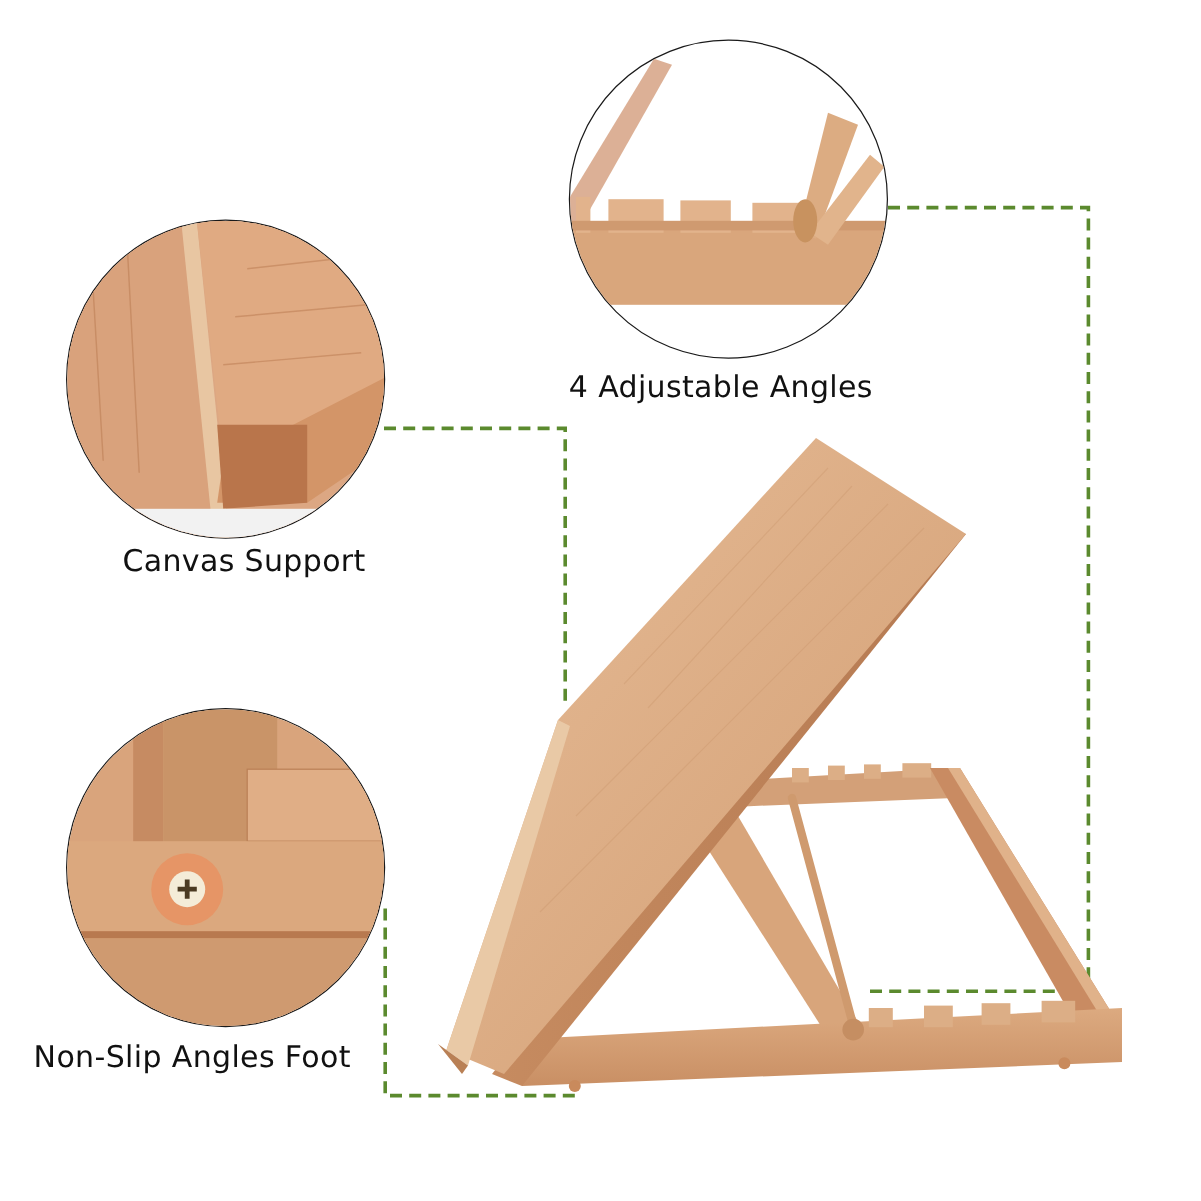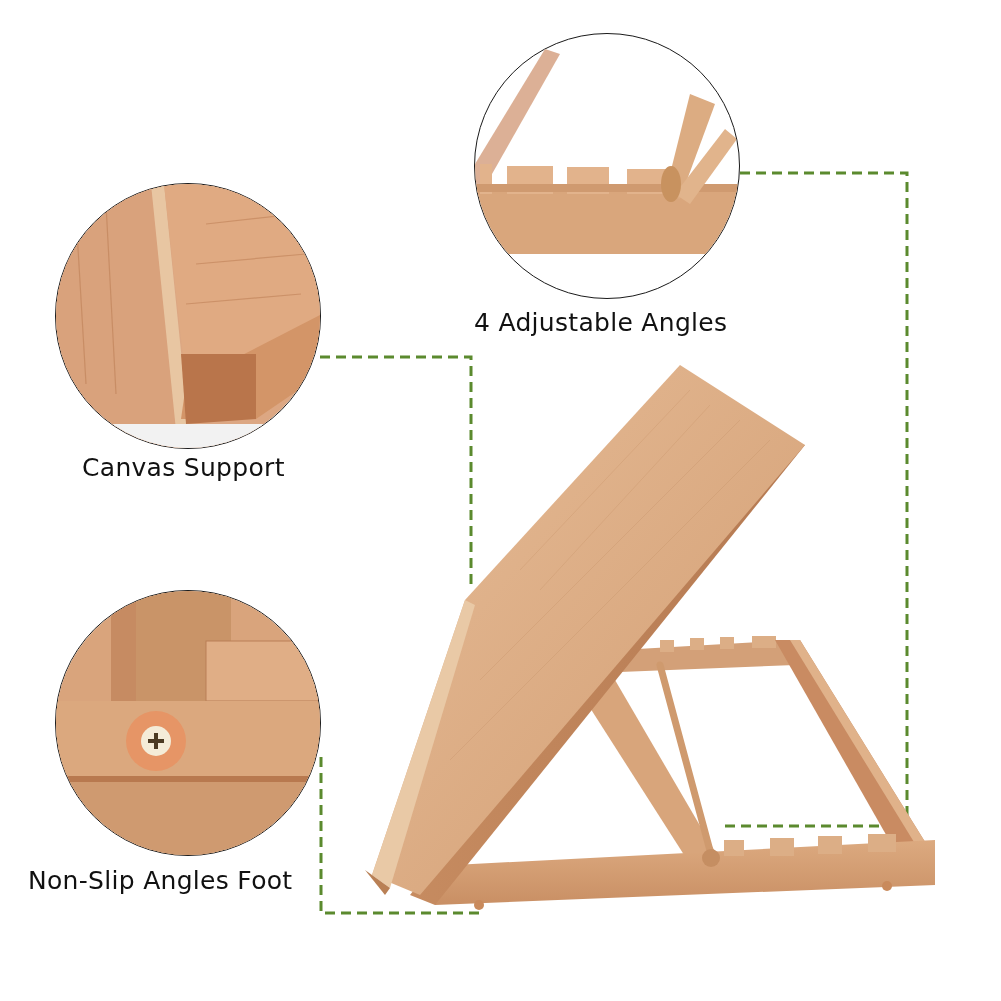--- a/index.html
+++ b/index.html
@@ -114,21 +114,21 @@
       <g stroke="#b8794f" stroke-width="1.2" opacity="0.5">
         <line x1="20" y1="30" x2="30" y2="200"></line>
         <line x1="50" y1="20" x2="60" y2="210"></line>
         <line x1="150" y1="40" x2="240" y2="30"></line>
         <line x1="140" y1="80" x2="250" y2="70"></line>
         <line x1="130" y1="120" x2="245" y2="110"></line>
       </g>
       <rect x="0" y="240" width="266" height="26" fill="#f2f2f2"></rect>
     </svg>
   </div>
-  <div class="label" style="left:82px;top:453px;">Canvas Support</div>
+  <div class="label" style="left:102px;top:453px;">Canvas Support</div>
 
   <div class="circle" style="left:55px;top:590px;width:266px;height:266px;">
     <svg width="266" height="266">
       <rect x="0" y="0" width="266" height="266" fill="#d9a47c"></rect>
       <rect x="55" y="0" width="25" height="120" fill="#c68b62"></rect>
       <rect x="80" y="0" width="95" height="115" fill="#c99468"></rect>
       <rect x="150" y="50" width="116" height="60" fill="#e0ae86" stroke="#b97f56" stroke-width="1"></rect>
       <rect x="0" y="110" width="266" height="75" fill="#dba87e"></rect>
       <rect x="0" y="185" width="266" height="6" fill="#b8794f"></rect>
       <rect x="0" y="191" width="266" height="75" fill="#cf9a70"></rect>

